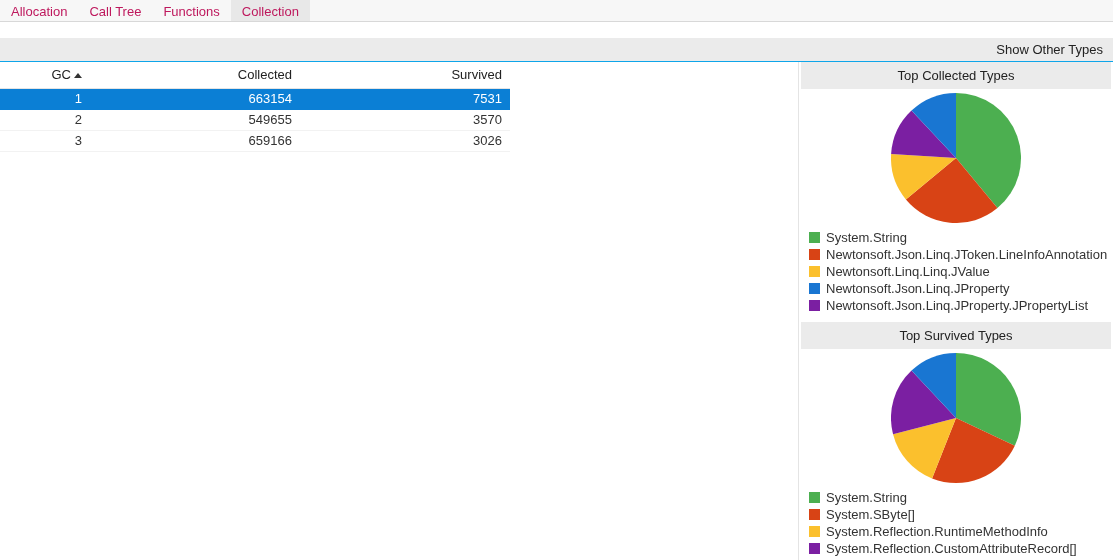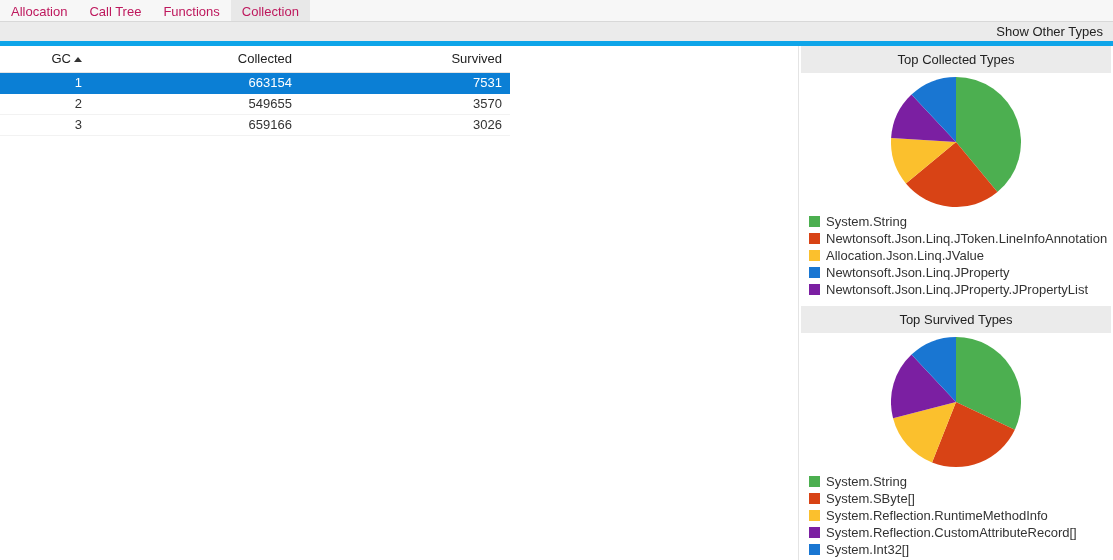--- a/index.html
+++ b/index.html
@@ -33,21 +33,22 @@
     background: #e8e8e8;
   }
   
   .toolbar {
     height: 24px;
     background: #ebebeb;
     display: flex;
     justify-content: flex-end;
     align-items: center;
     padding: 0 10px;
-    border-bottom: 5px solid #0ea5e9;
+    border-bottom: 1px solid #0ea5e9;
+    margin-top: 16px;
   }
   .toolbar a {
     color: #222;
     text-decoration: none;
     cursor: pointer;
   }
   
   .main {
     display: flex;
     flex: 1;
@@ -194,21 +195,21 @@
         <div class="legend-row">
           <span class="swatch" style="background: rgb(76, 175, 80);"></span>
           <span>System.String</span>
         </div>
         <div class="legend-row">
           <span class="swatch" style="background: rgb(216, 67, 21);"></span>
           <span>Newtonsoft.Json.Linq.JToken.LineInfoAnnotation</span>
         </div>
         <div class="legend-row">
           <span class="swatch" style="background: rgb(251, 192, 45);"></span>
-          <span>Allocation.Json.Linq.JValue</span>
+          <span>Newtonsoft.Linq.Linq.JValue</span>
         </div>
         <div class="legend-row">
           <span class="swatch" style="background: rgb(25, 118, 210);"></span>
           <span>Newtonsoft.Json.Linq.JProperty</span>
         </div>
         <div class="legend-row">
           <span class="swatch" style="background: rgb(123, 31, 162);"></span>
           <span>Newtonsoft.Json.Linq.JProperty.JPropertyList</span>
         </div>
       </div>

